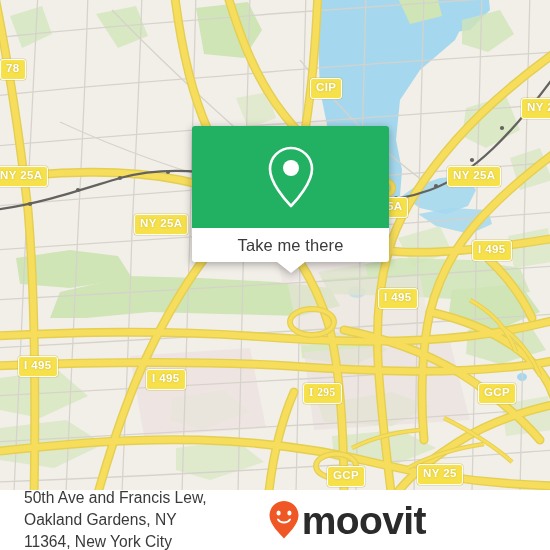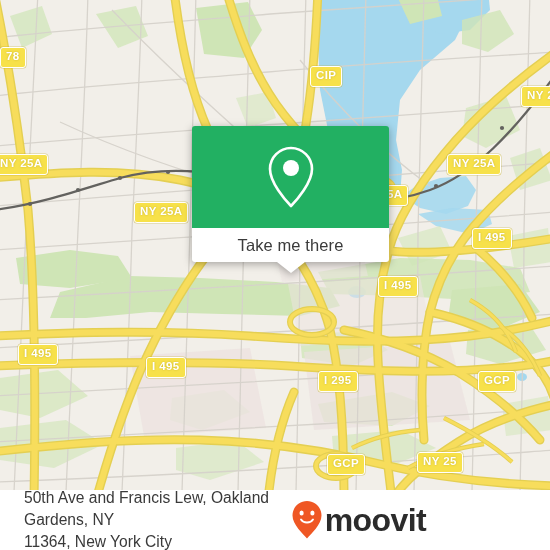--- a/index.html
+++ b/index.html
@@ -25,20 +25,21 @@
     border-radius:3px;
     color:#ffffff;
     font-size:11.5px;
     font-weight:bold;
     letter-spacing:.4px;
     line-height:1;
     padding:3px 5px 4px 5px;
     white-space:nowrap;
     text-shadow:0 0 2px rgba(160,140,20,.55);
     box-shadow:0 0 0 .5px rgba(190,170,40,.5);
+    margin-top:12px;
   }
 
   
   #attrib{
     position:absolute;left:0;bottom:0;
     background:rgba(255,255,255,.78);
     font-size:12.5px;color:#333;
     padding:5px 14px 5px 8px;
     white-space:nowrap;
   }
@@ -81,21 +82,21 @@
   #footer-address{
     flex:1;
     padding-left:24px;padding-right:8px;
     font-size:15.6px;color:#3a3a3a;line-height:1.42;
   }
   #footer-logo{
     display:flex;align-items:center;
     padding-right:16px;
   }
   #logo-word{
-    font-size:32px;font-weight:bold;color:#2b2b2b;
+    font-size:39px;font-weight:bold;color:#2b2b2b;
     letter-spacing:-.6px;line-height:1;margin-left:2px;
   }
 </style>
 </head>
 <body>
 
 <div id="app">
 
   <div id="map">
     <svg id="mapsvg" viewBox="0 0 550 490">
@@ -276,21 +277,21 @@
         <div class="shield" style="left: 310px; top: 66px;">CIP</div>
         <div class="shield" style="left: 521px; top: 86px;">NY 2</div>
         <div class="shield" style="left: -6px; top: 154px;">NY 25A</div>
         <div class="shield" style="left: 447px; top: 154px;">NY 25A</div>
         <div class="shield" style="left: 354px; top: 185px;">NY 25A</div>
         <div class="shield" style="left: 134px; top: 202px;">NY 25A</div>
         <div class="shield" style="left: 472px; top: 228px;">I 495</div>
         <div class="shield" style="left: 378px; top: 276px;">I 495</div>
         <div class="shield" style="left: 18px; top: 344px;">I 495</div>
         <div class="shield" style="left: 146px; top: 357px;">I 495</div>
-        <div class="shield" style="left: 318px; top: 371px;">I 295</div>
+        <div class="shield" style="left: 303px; top: 371px; font-family: Liberation Serif, serif;">I 295</div>
         <div class="shield" style="left: 478px; top: 371px;">GCP</div>
         <div class="shield" style="left: 327px; top: 454px;">GCP</div>
         <div class="shield" style="left: 417px; top: 452px;">NY 25</div>
       </div>
 
   </div>
 
   <div id="card">
     <div id="card-head">
       <svg width="54" height="66" viewBox="0 0 54 66">

